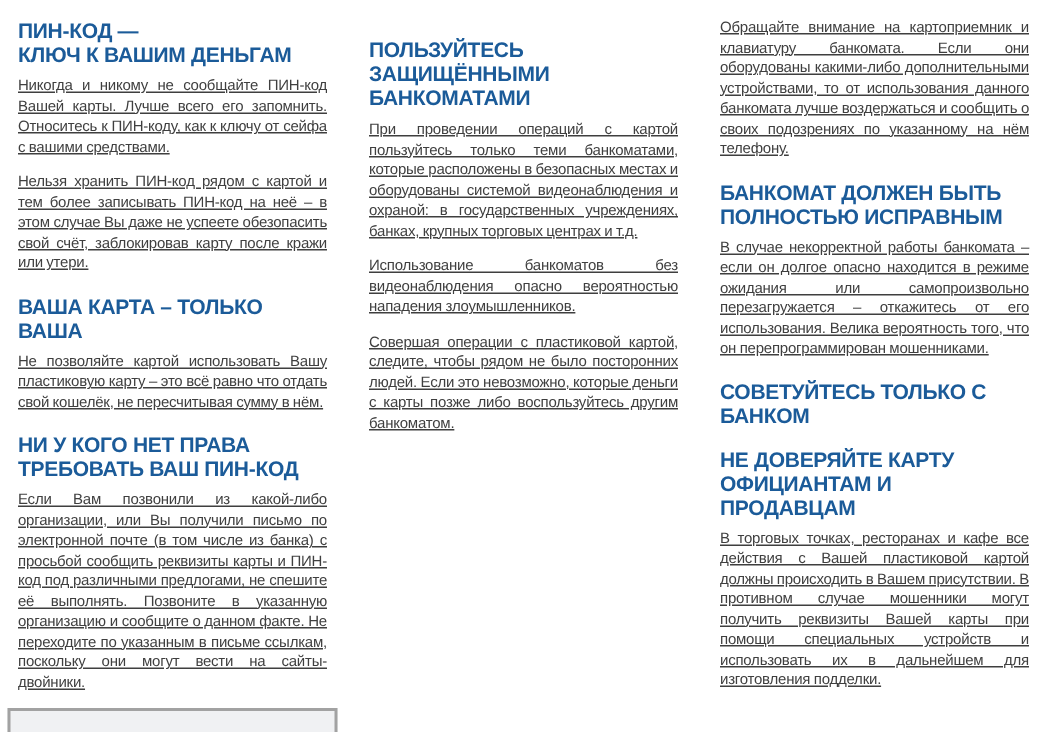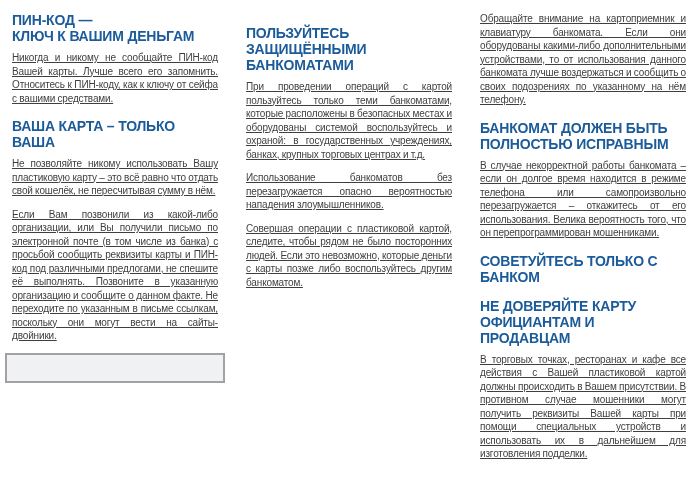--- a/index.html
+++ b/index.html
@@ -58,57 +58,60 @@
 </head>
 <body>
 
 <div class="page">
 
   <div class="col">
     <div class="section">
       <h2 class="section-heading">ПИН-КОД —
 КЛЮЧ К ВАШИМ ДЕНЬГАМ</h2>
       <p class="section-paragraph">Никогда и никому не сообщайте ПИН-код Вашей карты. Лучше всего его запомнить. Относитесь к ПИН-коду, как к ключу от сейфа с вашими средствами.</p>
+      <p class="section-paragraph">Нельзя хранить ПИН-код рядом с картой и тем более записывать ПИН-код на неё – в этом случае Вы даже не успеете обезопасить свой счёт, заблокировав карту после кражи или утери.</p>
     </div>
     <div class="section">
       <h2 class="section-heading">ВАША КАРТА – ТОЛЬКО ВАША</h2>
-      <p class="section-paragraph">Не позволяйте никому использовать Вашу пластиковую карту – это всё равно что отдать свой кошелёк, не пересчитывая сумму в нём.</p>
+      <p class="section-paragraph">Не позволяйте картой использовать Вашу пластиковую карту – это всё равно что отдать свой кошелёк, не пересчитывая сумму в нём.</p>
     </div>
     <div class="section">
+      <h2 class="section-heading">НИ У КОГО НЕТ ПРАВА
+ТРЕБОВАТЬ ВАШ ПИН-КОД</h2>
       <p class="section-paragraph">Если Вам позвонили из какой-либо организации, или Вы получили письмо по электронной почте (в том числе из банка) с просьбой сообщить реквизиты карты и ПИН-код под различными предлогами, не спешите её выполнять. Позвоните в указанную организацию и сообщите о данном факте. Не переходите по указанным в письме ссылкам, поскольку они могут вести на сайты-двойники.</p>
     </div>
     <div class="note-box">
       
     </div>
   </div>
 
   <div class="col">
     <div class="section">
     </div>
     <div class="section">
       <h2 class="section-heading">ПОЛЬЗУЙТЕСЬ
 ЗАЩИЩЁННЫМИ
 БАНКОМАТАМИ</h2>
-      <p class="section-paragraph">При проведении операций с картой пользуйтесь только теми банкоматами, которые расположены в безопасных местах и оборудованы системой воспользуйтесь и охраной: в государственных учреждениях, банках, крупных торговых центрах и т.д.</p>
-      <p class="section-paragraph">Использование банкоматов без перезагружается опасно вероятностью нападения злоумышленников.</p>
+      <p class="section-paragraph">При проведении операций с картой пользуйтесь только теми банкоматами, которые расположены в безопасных местах и оборудованы системой видеонаблюдения и охраной: в государственных учреждениях, банках, крупных торговых центрах и т.д.</p>
+      <p class="section-paragraph">Использование банкоматов без видеонаблюдения опасно вероятностью нападения злоумышленников.</p>
     </div>
     <div class="section">
       <p class="section-paragraph">Совершая операции с пластиковой картой, следите, чтобы рядом не было посторонних людей. Если это невозможно, которые деньги с карты позже либо воспользуйтесь другим банкоматом.</p>
 
     </div>
   </div>
 
   <div class="col">
     <div class="section">
       <p class="section-paragraph">Обращайте внимание на картоприемник и клавиатуру банкомата. Если они оборудованы какими-либо дополнительными устройствами, то от использования данного банкомата лучше воздержаться и сообщить о своих подозрениях по указанному на нём телефону.</p>
     </div>
     <div class="section">
       <h2 class="section-heading">БАНКОМАТ ДОЛЖЕН БЫТЬ
 ПОЛНОСТЬЮ ИСПРАВНЫМ</h2>
-      <p class="section-paragraph">В случае некорректной работы банкомата – если он долгое время находится в режиме телефона или самопроизвольно перезагружается – откажитесь от его использования. Велика вероятность того, что он перепрограммирован мошенниками.</p>
+      <p class="section-paragraph">В случае некорректной работы банкомата – если он долгое опасно находится в режиме ожидания или самопроизвольно перезагружается – откажитесь от его использования. Велика вероятность того, что он перепрограммирован мошенниками.</p>
     </div>
     <div class="section">
       <h2 class="section-heading">СОВЕТУЙТЕСЬ ТОЛЬКО С БАНКОМ</h2>
     </div>
     <div class="section">
       <h2 class="section-heading">НЕ ДОВЕРЯЙТЕ КАРТУ
 ОФИЦИАНТАМ И ПРОДАВЦАМ</h2>
       <p class="section-paragraph">В торговых точках, ресторанах и кафе все действия с Вашей пластиковой картой должны происходить в Вашем присутствии. В противном случае мошенники могут получить реквизиты Вашей карты при помощи специальных устройств и использовать их в дальнейшем для изготовления подделки.</p>
     </div>
   </div>

